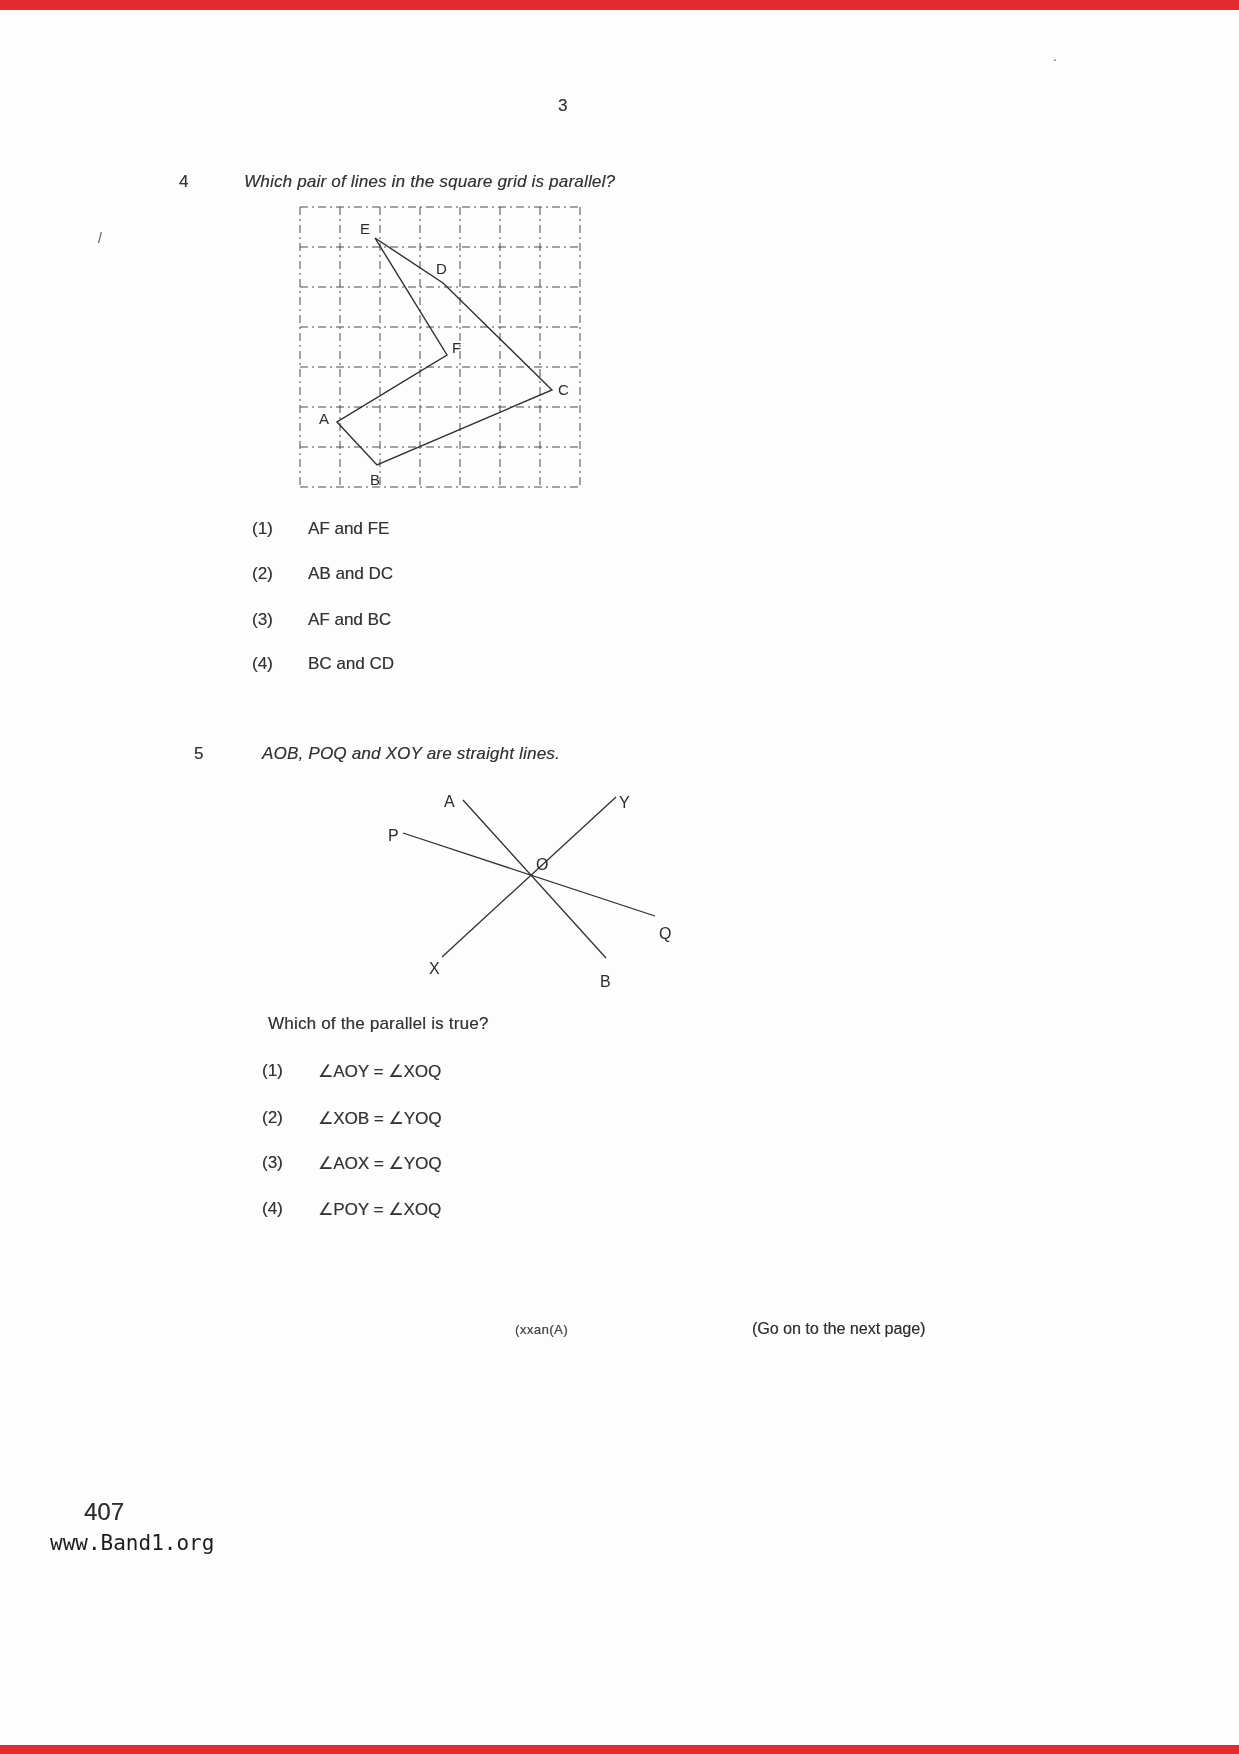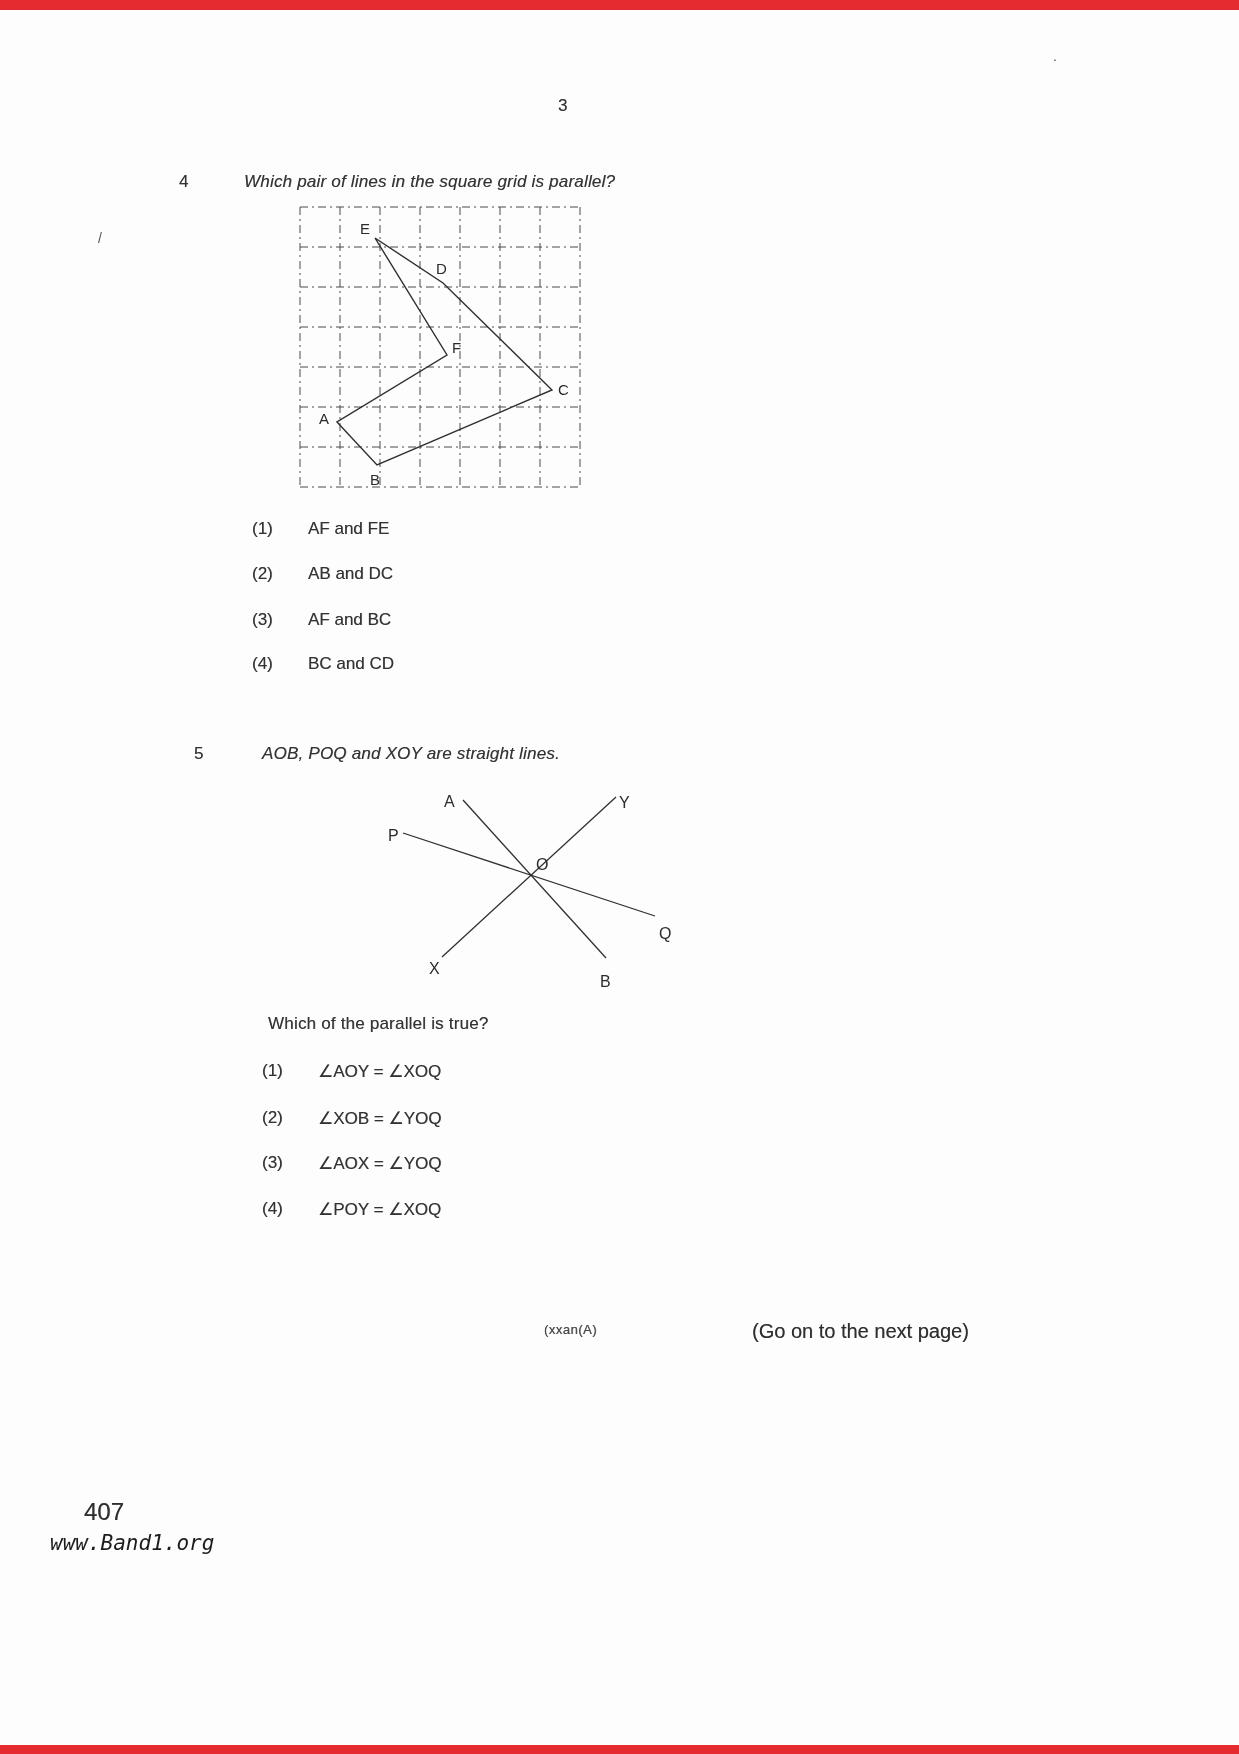--- a/index.html
+++ b/index.html
@@ -15,21 +15,21 @@
   .redbar.bottom { bottom:0; height:9px; }
   .scan { color:#333; text-shadow:0.35px 0 0.3px rgba(70,70,70,0.55); }
   .page-number { font-size:17px; }
   .q-num { font-size:17px; }
   .qtext { font-size:17px; letter-spacing:0.2px; }
   .opt-row { display:flex; font-size:17px; }
   .opt-num { width:56px; flex:0 0 56px; }
   .opt-text { white-space:nowrap; }
   .stray { font-size:14px; color:#555; }
   .footer-code { font-size:13px; color:#444; letter-spacing:0.5px; }
-  .footer-next { font-size:20px; color:#2e2e2e; }
+  .footer-next { font-size:16px; color:#2e2e2e; }
   .doc-number { font-size:24px; color:#2e2e2e; }
   .watermark { font-size:21px; color:#1c1c1c; font-family:"DejaVu Sans Mono", monospace; }
   svg text { font-family:"Liberation Sans", sans-serif; font-size:15px; fill:#2b2b2b; }
   svg text.big { font-size:16px; }
 </style>
 </head>
 <body>
 
 <div class="page">
 
@@ -125,19 +125,19 @@
   </div>
   <div class="abs opt-row scan" style="left:262px; top:1153px;">
     <span class="opt-num">(3)</span>
     <span class="opt-text">∠AOX = ∠YOQ</span>
   </div>
   <div class="abs opt-row scan" style="left:262px; top:1199px;">
     <span class="opt-num">(4)</span>
     <span class="opt-text">∠POY = ∠XOQ</span>
   </div>
 
-  <div class="abs footer-code scan" style="left:515px; top:1322px;margin-left:29px;">(xxan(A)</div>
+  <div class="abs footer-code scan" style="left:515px; top:1322px;">(xxan(A)</div>
   <div class="abs footer-next scan" style="left:752px; top:1320px;">(Go on to the next page)</div>
 
   <div class="abs doc-number scan" style="left:84px; top:1498px;">407</div>
-  <div class="abs watermark" style="left:50px; top:1531px;font-style:italic;">www.Band1.org</div>
+  <div class="abs watermark" style="left:50px; top:1531px;">www.Band1.org</div>
 
 </div>
 
 </body></html>

